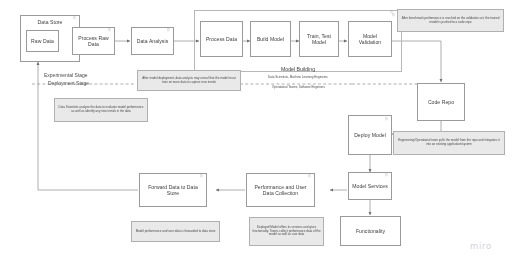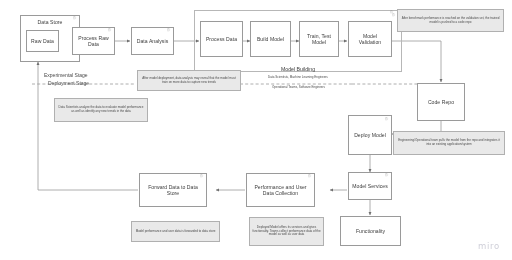--- a/index.html
+++ b/index.html
@@ -73,21 +73,21 @@
 
   .badge {
     position: absolute;
     font-size: 3.2px;
     color: #8e8e8e;
     line-height: 1;
   }
 
   .watermark {
     position: absolute;
-    right: 12px; bottom: 9px;
+    right: 20px; bottom: 9px;
     font-size: 8.5px;
     color: #cfcfd8;
     letter-spacing: 0.7px;
     font-family: "DejaVu Sans", sans-serif;
   }
 </style>
 </head>
 <body>
 
 <div id="canvas">

